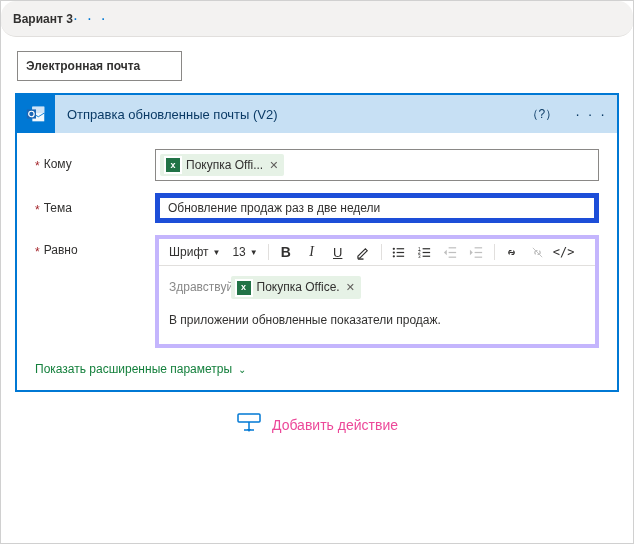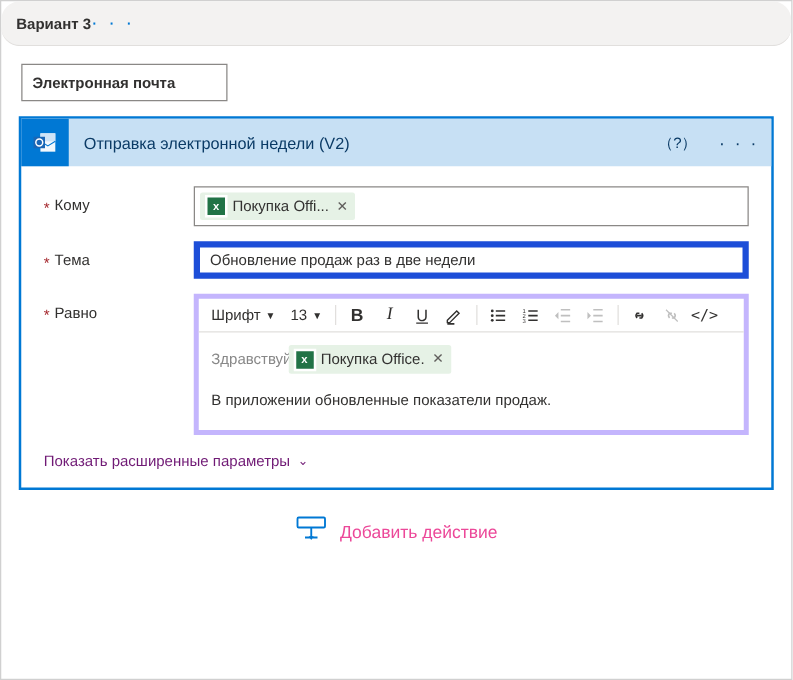--- a/index.html
+++ b/index.html
@@ -140,21 +140,21 @@
     color:#888;
     position:relative;
     z-index:0;
   }
   .editor-content .chip-overlap {
     margin-left:-24px;
     z-index:1;
   }
   .adv-link {
     display:flex; align-items:center; gap:6px;
-    color:#701a75; font-size:12px;
+    color:#15803d; font-size:12px;
     padding: 4px 18px 14px 18px;
     cursor:pointer;
   }
   .adv-link .chev { font-size:10px; }
   .footer {
     display:flex; align-items:center; justify-content:center;
     gap:10px;
     margin-top:20px;
   }
   .footer .add-link { color:#ec4899; font-size:14px; cursor:pointer; }
@@ -176,21 +176,21 @@
   <div class="action-header">
     <div class="action-icon-tile">
       <svg viewBox="0 0 24 24">
         <rect x="8" y="4" width="13" height="16" fill="#fff" opacity="0.95"></rect>
         <rect x="8" y="4" width="13" height="7" fill="#cfe4f7"></rect>
         <path d="M8 11 L14.5 15 L21 11" stroke="#0078d4" stroke-width="1" fill="none"></path>
         <rect x="2" y="7" width="10" height="10" fill="#1a66b5"></rect>
         <circle cx="7" cy="12" r="3" fill="none" stroke="#fff" stroke-width="1.3"></circle>
       </svg>
     </div>
-    <div class="action-title">Отправка электронной недели (V2)</div>
+    <div class="action-title">Отправка обновленные почты (V2)</div>
     <div class="action-help">（?）</div>
     <div class="action-more">· · ·</div>
   </div>
 
   <div class="action-body">
 
     <div class="form-row">
       <div class="form-label"><span class="req">*</span><span>Кому</span></div>
       <div class="form-field">
         <div class="chip-input">

